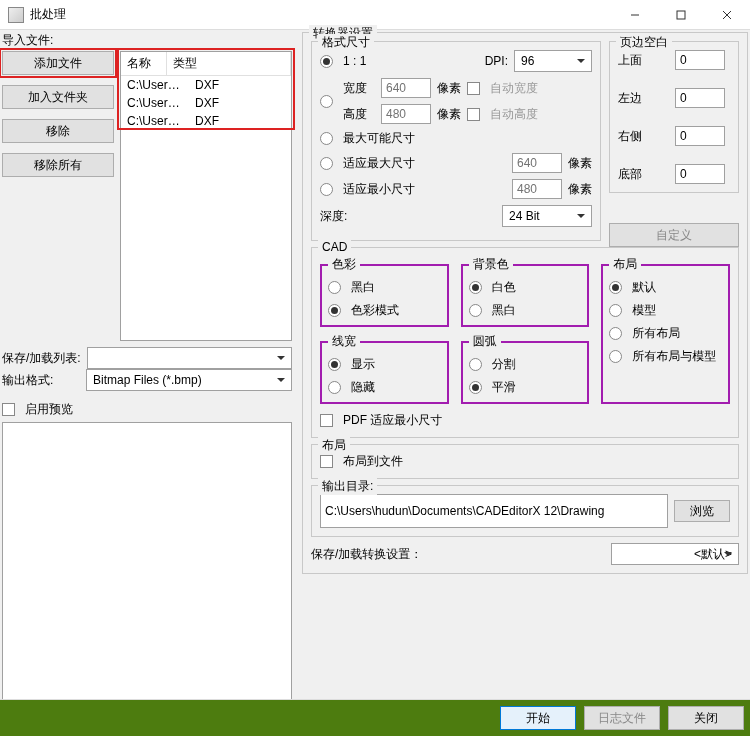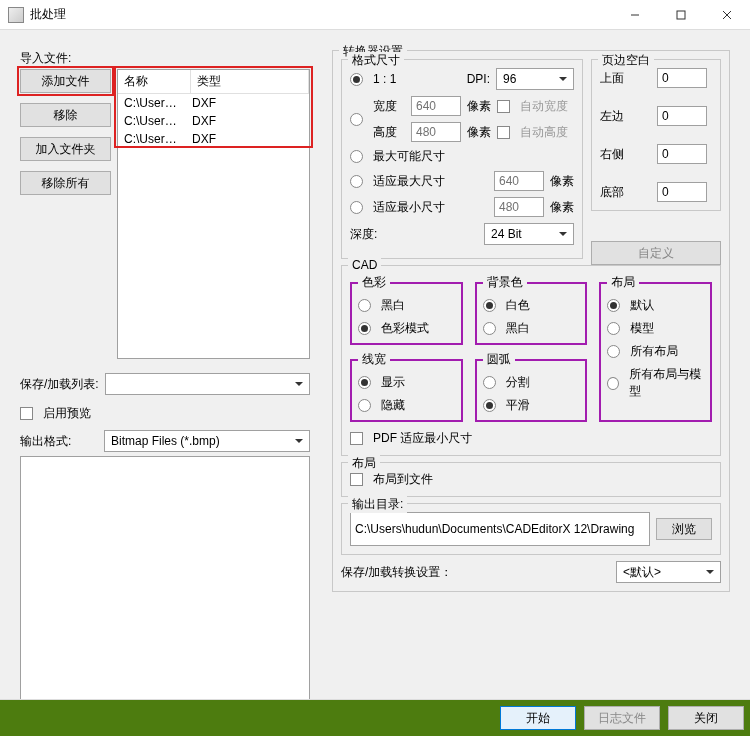--- a/index.html
+++ b/index.html
@@ -2,40 +2,40 @@
 <html><head>
 <meta charset="utf-8">
 <style>
 * { box-sizing: border-box; margin: 0; padding: 0; font-family: "Microsoft YaHei", "SimSun", sans-serif; font-size: 12px; }
 body { background: #f0f0f0; width: 750px; height: 736px; overflow: hidden; }
 .titlebar { height: 30px; background: #fff; border-bottom: 1px solid #ddd; display: flex; align-items: center; padding-left: 8px; }
 .titlebar-icon { width: 16px; height: 16px; border: 1px solid #888; background: linear-gradient(135deg,#eee,#ccc); margin-right: 6px; }
 .titlebar-title { flex: 1; }
 .titlebar-btn { width: 46px; height: 30px; display: flex; align-items: center; justify-content: center; }
 .titlebar-btn svg { width: 10px; height: 10px; }
-.content { display: flex; padding: 20px; height: calc(100% - 30px); background: #f0f0f0; gap: 22px; }
+.content { display: flex; padding: 2px; height: calc(100% - 30px); background: #f0f0f0; gap: 10px; }
 .left { width: 290px; display: flex; flex-direction: column; }
 .right { flex: 1; display: flex; flex-direction: column; }
 .label { margin-bottom: 2px; }
 .btn { background: #e1e1e1; border: 1px solid #adadad; height: 24px; display: flex; align-items: center; justify-content: center; cursor: default; padding: 0 8px; }
 .btn.small { height: 22px; }
 .btn.disabled { color: #888; }
 .btn-col { display: flex; flex-direction: column; gap: 10px; }
-.btn-col .btn { width: 91px; }
+.btn-col .btn { width: 112px; }
 .left-top { display: flex; gap: 6px; margin-bottom: 6px; }
 .filelist { border: 1px solid #a0a0a0; background: #fff; flex: 1; min-height: 280px; }
 .filelist-head { display: flex; }
 .filelist-head div { padding: 3px 6px; border-right: 1px solid #e0e0e0; background: #fff; border-bottom: 1px solid #e0e0e0; }
-.filelist-head .col1 { width: 73px; }
+.filelist-head .col1 { width: 46px; }
 .filelist-head .col2 { flex: 1; }
 .filelist-row { display: flex; padding: 1px 0; }
 .filelist-row div { padding: 1px 6px; }
 .filelist-row .col1 { width: 68px; overflow: hidden; white-space: nowrap; text-overflow: ellipsis; }
 .filelist-row .col2 { flex: 1; }
-.leftrow { display: flex; align-items: center; margin-top: 8px; gap: 6px; }
+.leftrow { display: flex; align-items: center; gap: 6px; }
 .combo { border: 1px solid #a0a0a0; background: #fff; height: 22px; display: flex; align-items: center; padding: 0 6px; flex: 1; position: relative; }
 .combo::after { content: ""; position: absolute; right: 6px; top: 8px; border: 4px solid transparent; border-top-color: #333; }
 .checkbox, .radio { width: 13px; height: 13px; border: 1px solid #888; background: #fff; display: inline-block; vertical-align: middle; margin-right: 4px; position: relative; }
 .radio { border-radius: 50%; }
 .radio.checked::after { content: ""; position: absolute; top: 2px; left: 2px; width: 7px; height: 7px; background: #333; border-radius: 50%; }
 .preview { border: 1px solid #a0a0a0; background: #fff; flex: 1; margin-top: 4px; }
 .group { border: 1px solid #c8c8c8; margin-bottom: 6px; padding: 8px 8px 8px 8px; position: relative; }
 .group-title { position: absolute; top: -8px; left: 6px; background: #f0f0f0; padding: 0 4px; }
 .row { display: flex; align-items: center; gap: 6px; margin-bottom: 6px; }
 .row:last-child { margin-bottom: 0; }
@@ -78,22 +78,22 @@
 <div class="content">
 
   <div class="left">
     <div class="label">导入文件:</div>
     <div class="left-top">
       <div class="btn-col">
         <div style="position:relative;">
           <div class="btn">添加文件</div>
           <div style="position:absolute;top:-3px;left:-3px;right:-3px;bottom:-3px;border:2px solid #d22;pointer-events:none;"></div>
         </div>
+        <div class="btn">加入文件夹</div>
         <div class="btn">移除</div>
-        <div class="btn">加入文件夹</div>
         <div class="btn">移除所有</div>
       </div>
       <div style="flex:1;position:relative;">
         <div class="filelist" style="height:290px;">
           <div class="filelist-head">
             <div class="col1">名称</div>
             <div class="col2">类型</div>
           </div>
           <div id="file-rows">
               <div class="filelist-row">
@@ -110,29 +110,29 @@
               </div>
             </div>
         </div>
         <div style="position:absolute;top:-3px;left:-3px;right:-3px;height:82px;border:2px solid #d22;pointer-events:none;"></div>
       </div>
     </div>
     <div class="leftrow">
       <span>保存/加载列表:</span>
       <div class="combo" style="flex:1;"></div>
     </div>
-    <div class="leftrow" style="margin-top:10px;">
-      <span class="checkbox"></span>
-      <span>启用预览</span>
-    </div>
     <div class="leftrow">
       <span style="width:78px;">输出格式:</span>
       <div class="combo">
           <span>Bitmap Files (*.bmp)</span>
         </div>
+    </div>
+    <div class="leftrow" style="margin-top:10px;">
+      <span class="checkbox"></span>
+      <span>启用预览</span>
     </div>
     <div class="preview"></div>
   </div>
 
   <div class="right">
     <div class="group" style="flex:0;">
       <div class="group-title">转换器设置</div>
       <div style="display:flex;gap:8px;">
 
         <div class="group" style="flex:1.5;">
@@ -319,21 +319,21 @@
           <div class="txtinput">
               <span>C:\Users\hudun\Documents\CADEditorX 12\Drawing</span>
             </div>
           <div class="btn small" style="width:56px;">浏览</div>
         </div>
       </div>
 
       <div class="row">
         <span>保存/加载转换设置：</span>
         <span style="flex:1;"></span>
-        <div class="combo" style="width:105px;flex:none;">
+        <div class="combo" style="width:128px;flex:none;justify-content:flex-end;">
             <span>&lt;默认&gt;</span>
           </div>
       </div>
     </div>
   </div>
 </div>
 
 <div class="footer">
   <div class="btn" style="background:#e5f1fb;border-color:#0078d7;">开始</div>
   <div class="btn disabled">日志文件</div>

